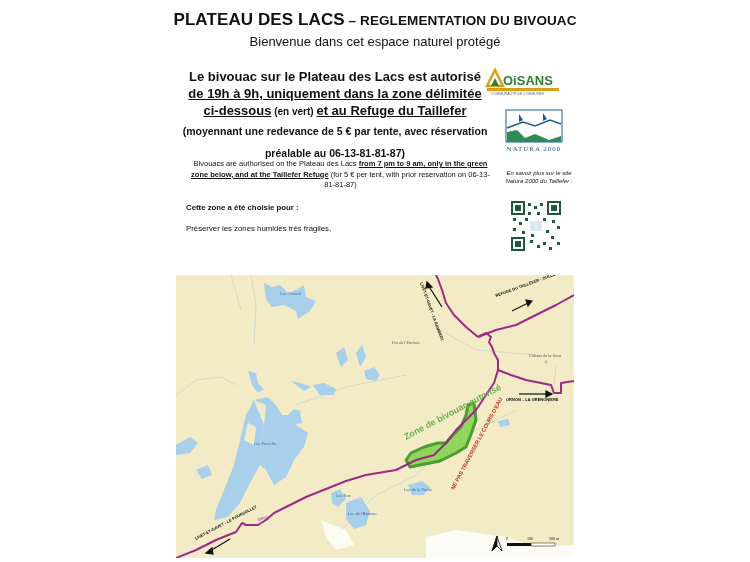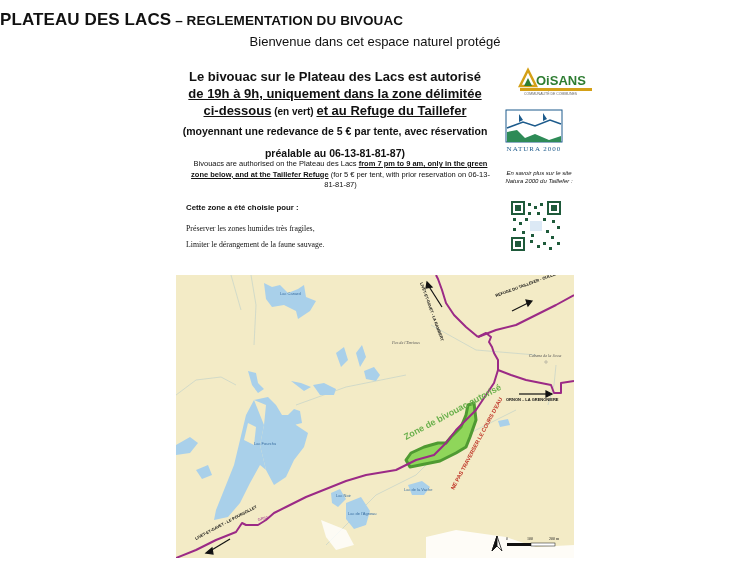--- a/index.html
+++ b/index.html
@@ -1,29 +1,29 @@
 <!DOCTYPE html>
 <html><head>
 <meta charset="utf-8">
 <style>
   html, body { margin:0; padding:0; background:#ffffff; }
   body { width:750px; height:562px; position:relative; overflow:hidden; font-family:"Liberation Sans", sans-serif; color:#111; }
-  .title { position:absolute; left:0; width:750px; top:10px; font-size:17px; font-weight:bold; letter-spacing:0.1px; }
+  .title { position:absolute; left:0; width:750px; top:10px; text-align:center; font-size:17px; font-weight:bold; letter-spacing:0.1px; }
   .title .t2 { font-size:13.5px; }
   .subtitle { position:absolute; left:0; width:750px; top:34px; text-align:center; font-size:13px; }
   .rule-fr { position:absolute; left:180px; width:310px; top:68px; text-align:center; font-weight:bold; font-size:13px; line-height:17px; }
   .rule-fr u { text-decoration:underline; }
   .rule-fr .small { font-size:10px; }
   .rule-fr .sub { font-size:10.5px; line-height:22px; display:block; }
   .rule-en { position:absolute; left:188px; width:305px; top:159px; text-align:center; font-size:7.5px; line-height:10.5px; }
   .rule-en u { font-weight:bold; }
   .reasons { position:absolute; left:186px; top:203px; width:320px; font-size:7.8px; }
   .reasons .head { font-weight:bold; margin-bottom:9px; }
-  .reasons .item { line-height:16px;font-family:Liberation Serif, serif; }
-  .logo-oisans { position:absolute; left:518px; top:66px; width:76px; height:30px; }
+  .reasons .item { line-height:16px; }
+  .logo-oisans { position:absolute; left:485px; top:66px; width:76px; height:30px; }
   .logo-natura { position:absolute; left:505px; top:108px; width:78px; height:46px; }
   .natura-note { position:absolute; left:500px; top:169px; width:78px; text-align:center; font-style:italic; font-size:6px; line-height:8px; }
   .qr { position:absolute; left:510px; top:200px; width:52px; height:52px; }
   .map { position:absolute; left:176px; top:275px; width:398px; height:283px; background:#f3ebc6; overflow:hidden; }
   .map svg { position:absolute; left:0; top:0; }
 </style>
 </head>
 <body>
 
 <div class="title">
@@ -36,21 +36,20 @@
   <span class="sub">(moyennant une redevance de 5 € par tente, avec réservation préalable au 06-13-81-81-87)</span>
 </div>
 
 <div class="rule-en">
   <span>Bivouacs are authorised on the Plateau des Lacs </span><u>from 7 pm to 9 am, only in the green zone below, and at the Taillefer Refuge</u><span> (for 5 € per tent, with prior reservation on 06-13-81-81-87)</span>
 </div>
 
 <div class="reasons">
   <div class="head">Cette zone a été choisie pour :</div>
   <div class="item">Préserver les zones humides très fragiles,</div>
-  <div class="item">Limiter le dérangement de la faune sauvage.</div>
 </div>
 
 <div class="logo-oisans">
   <svg width="76" height="30" viewBox="0 0 76 30">
     <polygon points="2,20 10,4 18,20" fill="none" stroke="#d4a017" stroke-width="2.5"></polygon>
     <polygon points="6,20 10,12 14,20" fill="#2e7d32"></polygon>
     <text x="18" y="19" font-family="Liberation Sans, sans-serif" font-size="13" font-weight="bold" fill="#2e7d32">OiSANS</text>
     <rect x="2" y="22" width="72" height="3" fill="#d4a017"></rect>
     <text x="6" y="29" font-family="Liberation Sans, sans-serif" font-size="3.5" fill="#666">COMMUNAUTÉ DE COMMUNES</text>
   </svg>

